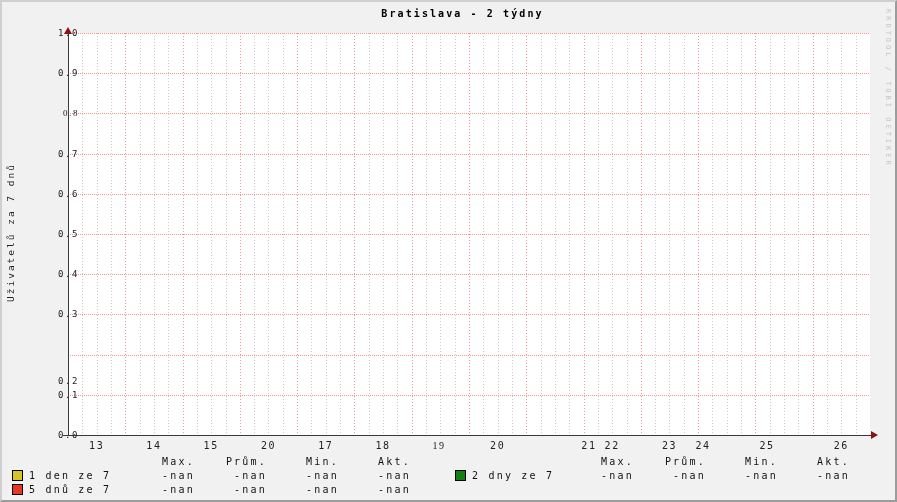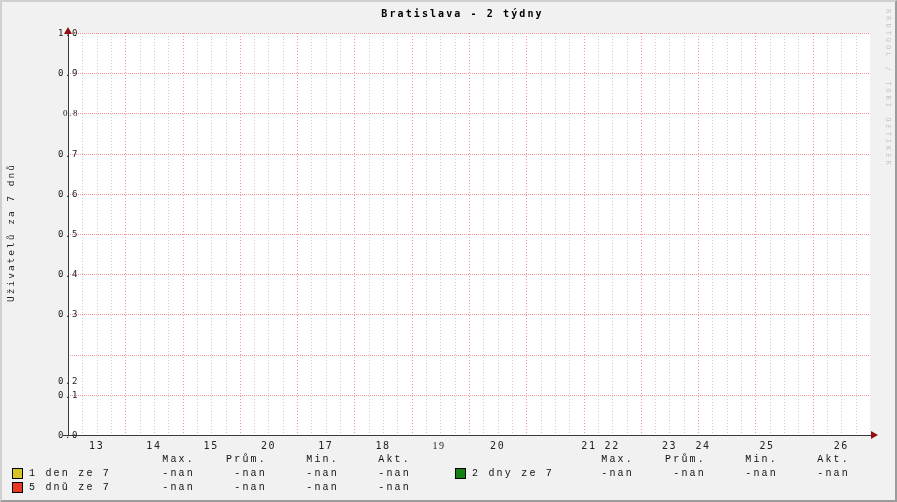--- a/index.html
+++ b/index.html
@@ -61,21 +61,21 @@
     position:absolute; left:16px; width:61px; text-align:right;
     font-size:9px; letter-spacing:1.6px; color:#222;
   }
   .xtick{
     position:absolute; top:438px; transform:translateX(-50%);
     font-size:10px; letter-spacing:1.6px; color:#222;
   }
   .legend{position:absolute; font-size:10px; letter-spacing:2.2px; color:#111;}
   .legend-left{left:10px; top:452px;}
   .legend-right{left:453px; top:452px;}
-  .lrow{display:flex; height:14px;font-family:Liberation Mono, monospace;}
+  .lrow{display:flex; align-items:center; height:14px;}
   .sw{width:9px; height:9px; border:1px solid #000; margin-right:6px; flex:0 0 auto;}
   .sw.hidden{visibility:hidden; border-color:transparent;}
   .lbl{white-space:nowrap; overflow:hidden;}
   .legend-left .lbl{width:94px;}
   .legend-right .lbl{width:90px;}
   .val{width:72px; text-align:right; white-space:nowrap;}
 </style>
 </head>
 <body>
 

